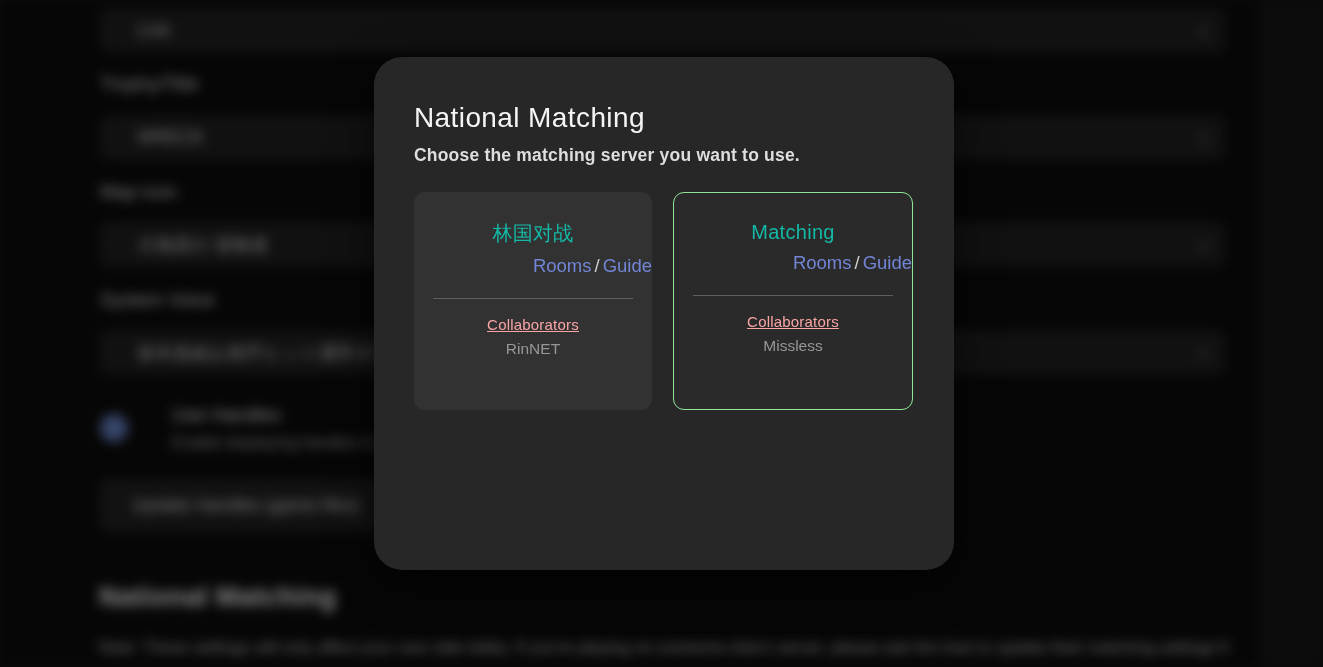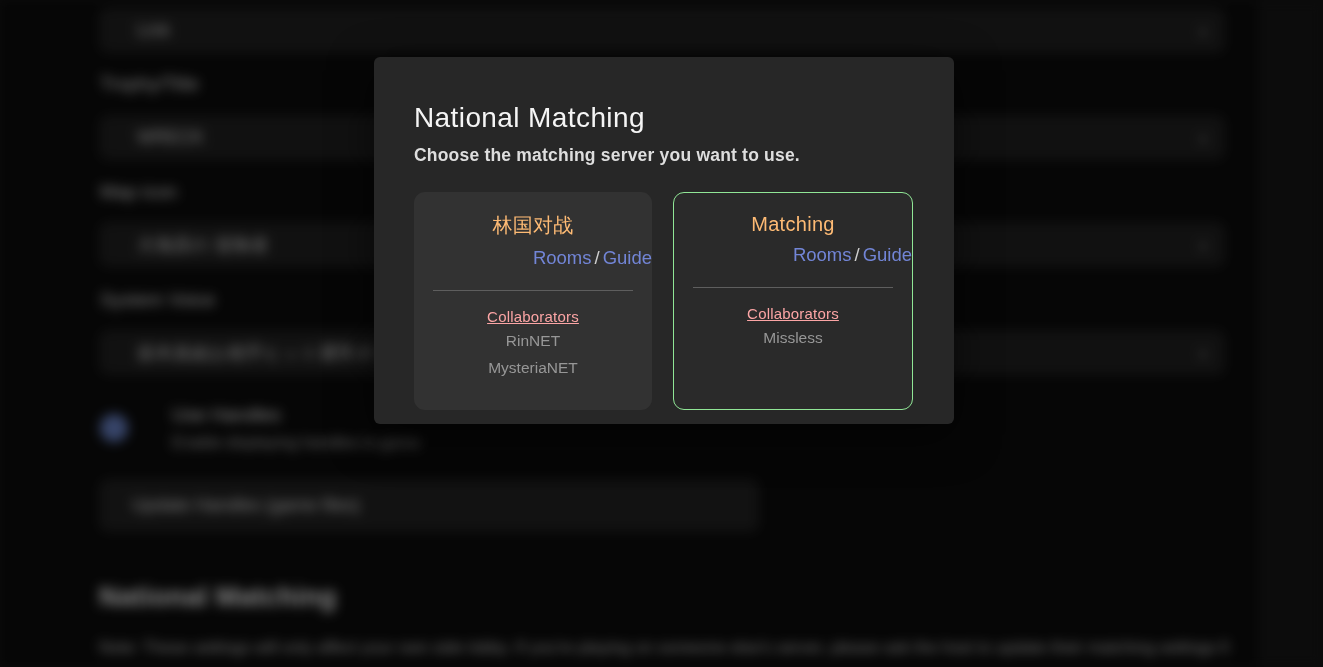--- a/index.html
+++ b/index.html
@@ -62,23 +62,23 @@
 
   
   .overlay {
     position: absolute; inset: 0;
     background: rgba(0,0,0,0.42);
   }
 
   
   .modal {
     position: absolute; left: 374px; top: 57px;
-    width: 580px; height: 367px;
+    width: 580px; height: 513px;
     background: #272727;
-    border-radius: 6px;
+    border-radius: 28px;
     box-shadow: 0 12px 44px rgba(0,0,0,.55);
     padding: 0 40px;
     color: #f2f2f2;
   }
   .modal-title {
     margin-top: 44px;
     font-size: 28px; font-weight: 500; letter-spacing: .4px;
     color: #f5f5f5; line-height: 34px;
   }
   .modal-subtitle {
@@ -93,21 +93,21 @@
   .server-card {
     width: 238px; height: 218px;
     background: #323232; border-radius: 11px;
     text-align: center; cursor: pointer;
   }
   .server-card.selected {
     width: 240px;
     background: #2a2a2a;
     border: 1.5px solid var(--accent-green, #90e696);
   }
-  .server-name { margin-top: 20px; font-size: 20px; color: #fdba74; letter-spacing: .3px; }
+  .server-name { margin-top: 28px; font-size: 20px; color: #14b8a6; letter-spacing: .3px; }
   .server-links { margin-top: 8px; font-size: 18.5px; text-align: right; }
   .server-links a { color: var(--link-blue, #7285d6); text-decoration: none; cursor: pointer; }
   .server-links .slash { color: #cfcfcf; padding: 0 3px; }
   .card-divider {
     width: 200px; margin: 21px auto 0 auto;
     border: none; border-top: 1px solid #5e5e5e; height: 0;
   }
   .collab-heading { margin-top: 17px; font-size: 15px; color: #fca5a5; letter-spacing: .2px; text-decoration: underline; }
   .collab-item { margin-top: 5px; font-size: 15.5px; color: #979797; line-height: 22px; text-align: center; }
 
@@ -172,21 +172,20 @@
     <div class="cards-row">
 
       <div class="server-card">
         <div class="server-name">林国对战</div>
         <div class="server-links">
           <a>Rooms</a><span class="slash">/</span><a>Guide</a>
         </div>
         <hr class="card-divider">
         <div class="collab-heading">Collaborators</div>
         <div class="collab-item">RinNET</div>
-        <div class="collab-item">MysteriaNET</div>
       </div>
 
       <div class="server-card selected">
         <div class="server-name">Matching</div>
         <div class="server-links">
           <a>Rooms</a><span class="slash">/</span><a>Guide</a>
         </div>
         <hr class="card-divider">
         <div class="collab-heading">Collaborators</div>
         <div class="collab-item">Missless</div>

